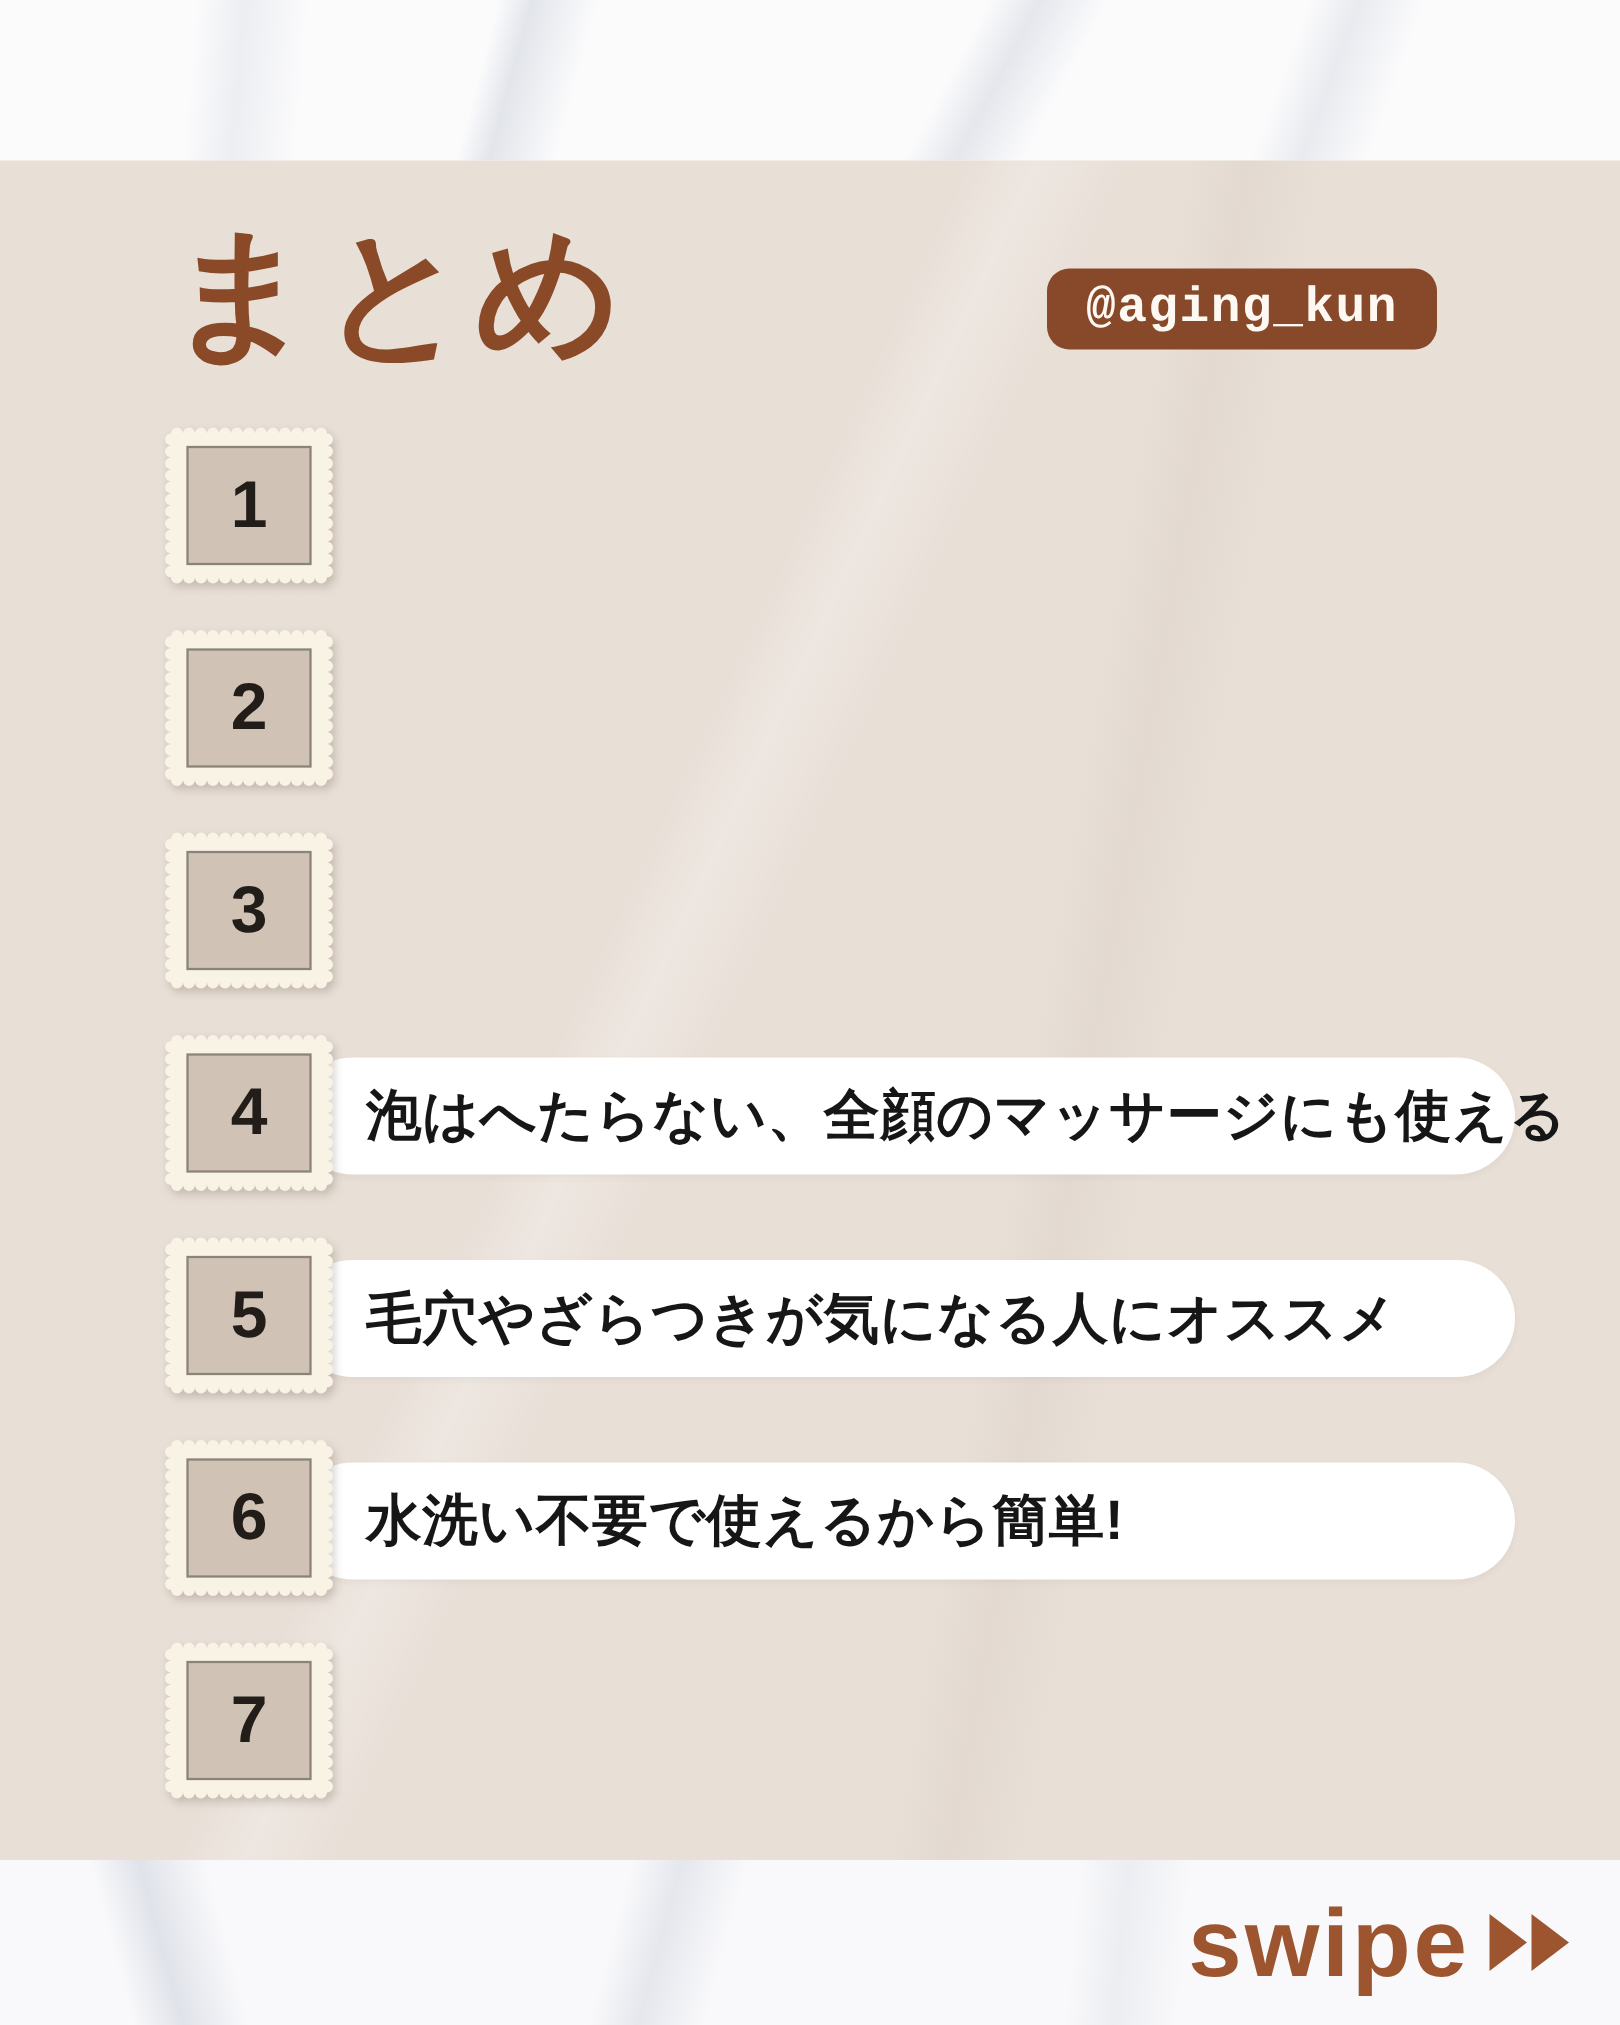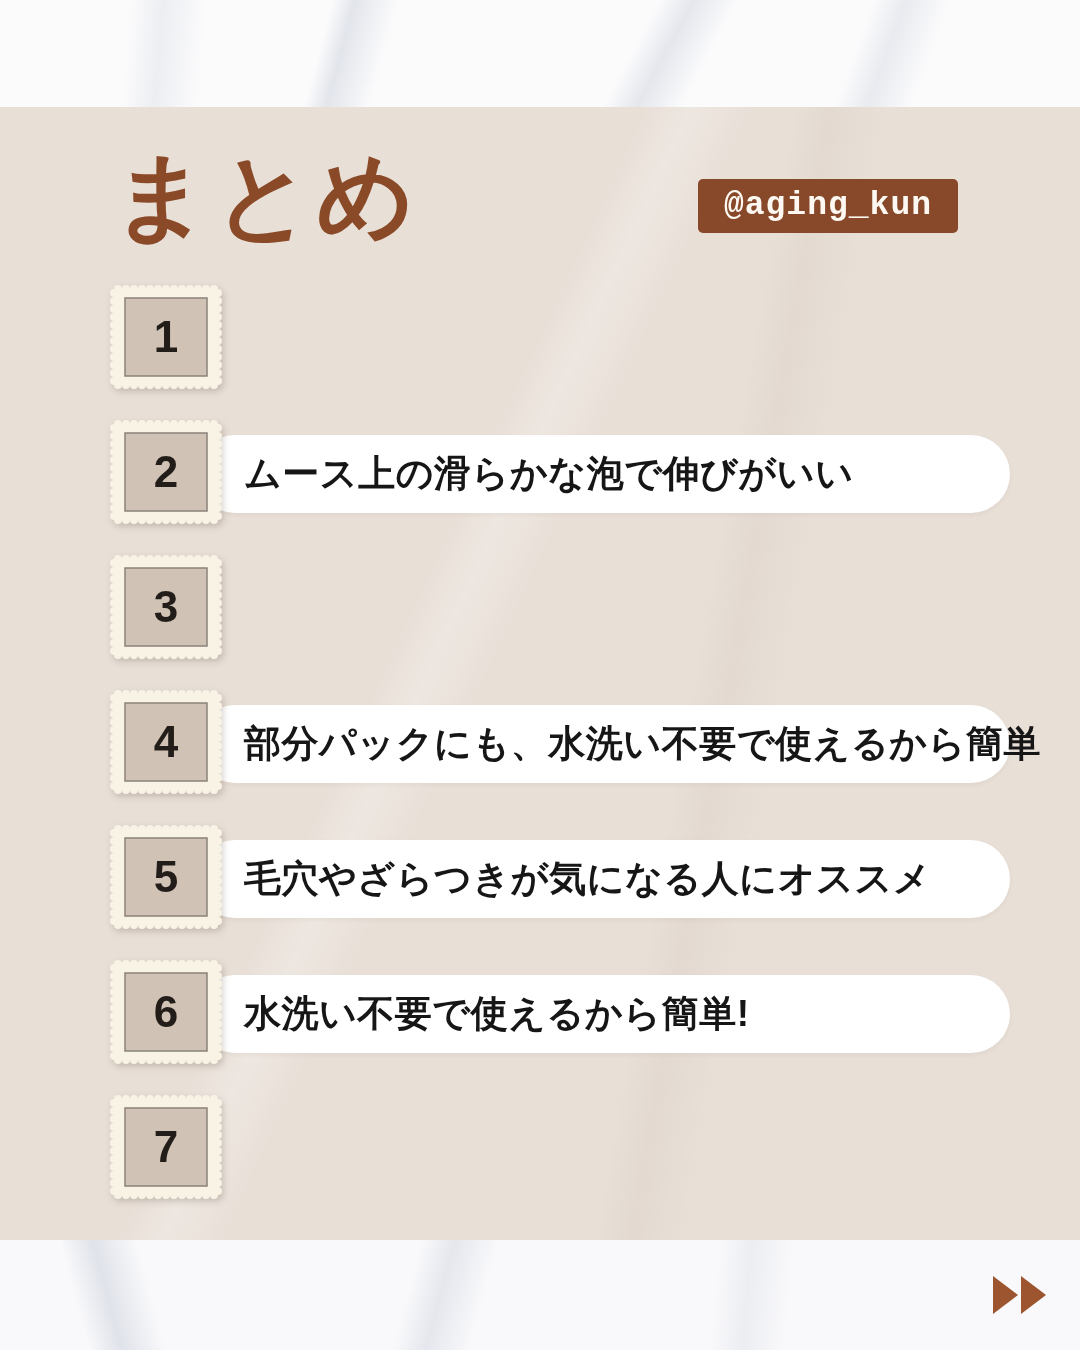--- a/index.html
+++ b/index.html
@@ -39,21 +39,21 @@
   }
   .page-title{
     position:absolute;left:112px;top:36px;
     margin:0;
     font-size:96px;font-weight:800;line-height:1.1;
     color:#8a4a28;letter-spacing:4px;
   }
   .handle-badge{
     position:absolute;right:122px;top:72px;
     height:54px;line-height:54px;
-    padding:0 26px;border-radius:5px;
+    padding:0 26px;border-radius:15px;
     background:#87492a;color:#fdf9f2;
     font-size:33px;font-weight:700;letter-spacing:1px;
     font-family:"Liberation Mono","DejaVu Sans Mono",monospace;
   }
   
   .rows{position:absolute;left:108px;top:176px;width:902px;}
   .row{position:relative;height:112px;margin-bottom:23px;}
   .pill{
     position:absolute;left:88px;right:0;top:17px;height:78px;
     background:#ffffff;border-radius:40px;z-index:1;
@@ -106,23 +106,20 @@
         <div class="stamp">
           <svg width="116" height="108" viewBox="0 0 116 108">
             <path fill="#f8f3e5" d="M6 6 a4 4 0 0 1 8 0 a4 4 0 0 1 8 0 a4 4 0 0 1 8 0 a4 4 0 0 1 8 0 a4 4 0 0 1 8 0 a4 4 0 0 1 8 0 a4 4 0 0 1 8 0 a4 4 0 0 1 8 0 a4 4 0 0 1 8 0 a4 4 0 0 1 8 0 a4 4 0 0 1 8 0 a4 4 0 0 1 8 0 a4 4 0 0 1 8 0 a4 4 0 0 1 0 8 a4 4 0 0 1 0 8 a4 4 0 0 1 0 8 a4 4 0 0 1 0 8 a4 4 0 0 1 0 8 a4 4 0 0 1 0 8 a4 4 0 0 1 0 8 a4 4 0 0 1 0 8 a4 4 0 0 1 0 8 a4 4 0 0 1 0 8 a4 4 0 0 1 0 8 a4 4 0 0 1 0 8 a4 4 0 0 1 -8 0 a4 4 0 0 1 -8 0 a4 4 0 0 1 -8 0 a4 4 0 0 1 -8 0 a4 4 0 0 1 -8 0 a4 4 0 0 1 -8 0 a4 4 0 0 1 -8 0 a4 4 0 0 1 -8 0 a4 4 0 0 1 -8 0 a4 4 0 0 1 -8 0 a4 4 0 0 1 -8 0 a4 4 0 0 1 -8 0 a4 4 0 0 1 -8 0 a4 4 0 0 1 0 -8 a4 4 0 0 1 0 -8 a4 4 0 0 1 0 -8 a4 4 0 0 1 0 -8 a4 4 0 0 1 0 -8 a4 4 0 0 1 0 -8 a4 4 0 0 1 0 -8 a4 4 0 0 1 0 -8 a4 4 0 0 1 0 -8 a4 4 0 0 1 0 -8 a4 4 0 0 1 0 -8 a4 4 0 0 1 0 -8 Z"></path>
             <rect x="17" y="15" width="82" height="78" fill="#d0c3b5" stroke="#8a8379" stroke-width="1.5"></rect>
           </svg>
           <span class="stamp-num">1</span>
         </div>
       </div>
 
       <div class="row">
-        <div class="pill">
-          <span class="pill-text">ムース上の滑らかな泡で伸びがいい</span>
-        </div>
         <div class="stamp">
           <svg width="116" height="108" viewBox="0 0 116 108">
             <path fill="#f8f3e5" d="M6 6 a4 4 0 0 1 8 0 a4 4 0 0 1 8 0 a4 4 0 0 1 8 0 a4 4 0 0 1 8 0 a4 4 0 0 1 8 0 a4 4 0 0 1 8 0 a4 4 0 0 1 8 0 a4 4 0 0 1 8 0 a4 4 0 0 1 8 0 a4 4 0 0 1 8 0 a4 4 0 0 1 8 0 a4 4 0 0 1 8 0 a4 4 0 0 1 8 0 a4 4 0 0 1 0 8 a4 4 0 0 1 0 8 a4 4 0 0 1 0 8 a4 4 0 0 1 0 8 a4 4 0 0 1 0 8 a4 4 0 0 1 0 8 a4 4 0 0 1 0 8 a4 4 0 0 1 0 8 a4 4 0 0 1 0 8 a4 4 0 0 1 0 8 a4 4 0 0 1 0 8 a4 4 0 0 1 0 8 a4 4 0 0 1 -8 0 a4 4 0 0 1 -8 0 a4 4 0 0 1 -8 0 a4 4 0 0 1 -8 0 a4 4 0 0 1 -8 0 a4 4 0 0 1 -8 0 a4 4 0 0 1 -8 0 a4 4 0 0 1 -8 0 a4 4 0 0 1 -8 0 a4 4 0 0 1 -8 0 a4 4 0 0 1 -8 0 a4 4 0 0 1 -8 0 a4 4 0 0 1 -8 0 a4 4 0 0 1 0 -8 a4 4 0 0 1 0 -8 a4 4 0 0 1 0 -8 a4 4 0 0 1 0 -8 a4 4 0 0 1 0 -8 a4 4 0 0 1 0 -8 a4 4 0 0 1 0 -8 a4 4 0 0 1 0 -8 a4 4 0 0 1 0 -8 a4 4 0 0 1 0 -8 a4 4 0 0 1 0 -8 a4 4 0 0 1 0 -8 Z"></path>
             <rect x="17" y="15" width="82" height="78" fill="#d0c3b5" stroke="#8a8379" stroke-width="1.5"></rect>
           </svg>
           <span class="stamp-num">2</span>
         </div>
       </div>
 
       <div class="row">
@@ -130,21 +127,21 @@
           <svg width="116" height="108" viewBox="0 0 116 108">
             <path fill="#f8f3e5" d="M6 6 a4 4 0 0 1 8 0 a4 4 0 0 1 8 0 a4 4 0 0 1 8 0 a4 4 0 0 1 8 0 a4 4 0 0 1 8 0 a4 4 0 0 1 8 0 a4 4 0 0 1 8 0 a4 4 0 0 1 8 0 a4 4 0 0 1 8 0 a4 4 0 0 1 8 0 a4 4 0 0 1 8 0 a4 4 0 0 1 8 0 a4 4 0 0 1 8 0 a4 4 0 0 1 0 8 a4 4 0 0 1 0 8 a4 4 0 0 1 0 8 a4 4 0 0 1 0 8 a4 4 0 0 1 0 8 a4 4 0 0 1 0 8 a4 4 0 0 1 0 8 a4 4 0 0 1 0 8 a4 4 0 0 1 0 8 a4 4 0 0 1 0 8 a4 4 0 0 1 0 8 a4 4 0 0 1 0 8 a4 4 0 0 1 -8 0 a4 4 0 0 1 -8 0 a4 4 0 0 1 -8 0 a4 4 0 0 1 -8 0 a4 4 0 0 1 -8 0 a4 4 0 0 1 -8 0 a4 4 0 0 1 -8 0 a4 4 0 0 1 -8 0 a4 4 0 0 1 -8 0 a4 4 0 0 1 -8 0 a4 4 0 0 1 -8 0 a4 4 0 0 1 -8 0 a4 4 0 0 1 -8 0 a4 4 0 0 1 0 -8 a4 4 0 0 1 0 -8 a4 4 0 0 1 0 -8 a4 4 0 0 1 0 -8 a4 4 0 0 1 0 -8 a4 4 0 0 1 0 -8 a4 4 0 0 1 0 -8 a4 4 0 0 1 0 -8 a4 4 0 0 1 0 -8 a4 4 0 0 1 0 -8 a4 4 0 0 1 0 -8 a4 4 0 0 1 0 -8 Z"></path>
             <rect x="17" y="15" width="82" height="78" fill="#d0c3b5" stroke="#8a8379" stroke-width="1.5"></rect>
           </svg>
           <span class="stamp-num">3</span>
         </div>
       </div>
 
       <div class="row">
         <div class="pill">
-          <span class="pill-text">部分パックにも、水洗い不要で使えるから簡単</span>
+          <span class="pill-text">泡はへたらない、全顔のマッサージにも使える</span>
         </div>
         <div class="stamp">
           <svg width="116" height="108" viewBox="0 0 116 108">
             <path fill="#f8f3e5" d="M6 6 a4 4 0 0 1 8 0 a4 4 0 0 1 8 0 a4 4 0 0 1 8 0 a4 4 0 0 1 8 0 a4 4 0 0 1 8 0 a4 4 0 0 1 8 0 a4 4 0 0 1 8 0 a4 4 0 0 1 8 0 a4 4 0 0 1 8 0 a4 4 0 0 1 8 0 a4 4 0 0 1 8 0 a4 4 0 0 1 8 0 a4 4 0 0 1 8 0 a4 4 0 0 1 0 8 a4 4 0 0 1 0 8 a4 4 0 0 1 0 8 a4 4 0 0 1 0 8 a4 4 0 0 1 0 8 a4 4 0 0 1 0 8 a4 4 0 0 1 0 8 a4 4 0 0 1 0 8 a4 4 0 0 1 0 8 a4 4 0 0 1 0 8 a4 4 0 0 1 0 8 a4 4 0 0 1 0 8 a4 4 0 0 1 -8 0 a4 4 0 0 1 -8 0 a4 4 0 0 1 -8 0 a4 4 0 0 1 -8 0 a4 4 0 0 1 -8 0 a4 4 0 0 1 -8 0 a4 4 0 0 1 -8 0 a4 4 0 0 1 -8 0 a4 4 0 0 1 -8 0 a4 4 0 0 1 -8 0 a4 4 0 0 1 -8 0 a4 4 0 0 1 -8 0 a4 4 0 0 1 -8 0 a4 4 0 0 1 0 -8 a4 4 0 0 1 0 -8 a4 4 0 0 1 0 -8 a4 4 0 0 1 0 -8 a4 4 0 0 1 0 -8 a4 4 0 0 1 0 -8 a4 4 0 0 1 0 -8 a4 4 0 0 1 0 -8 a4 4 0 0 1 0 -8 a4 4 0 0 1 0 -8 a4 4 0 0 1 0 -8 a4 4 0 0 1 0 -8 Z"></path>
             <rect x="17" y="15" width="82" height="78" fill="#d0c3b5" stroke="#8a8379" stroke-width="1.5"></rect>
           </svg>
           <span class="stamp-num">4</span>
         </div>
       </div>
 
@@ -183,19 +180,20 @@
           <span class="stamp-num">7</span>
         </div>
       </div>
 
     </div>
   </div>
 
   <div class="marble bottom"></div>
 
   <div class="swipe">
+    <span class="swipe-label">swipe</span>
     <span class="arrows">
         <i></i>
         <i></i>
       </span>
   </div>
 
 </div>
 
 </body></html>

